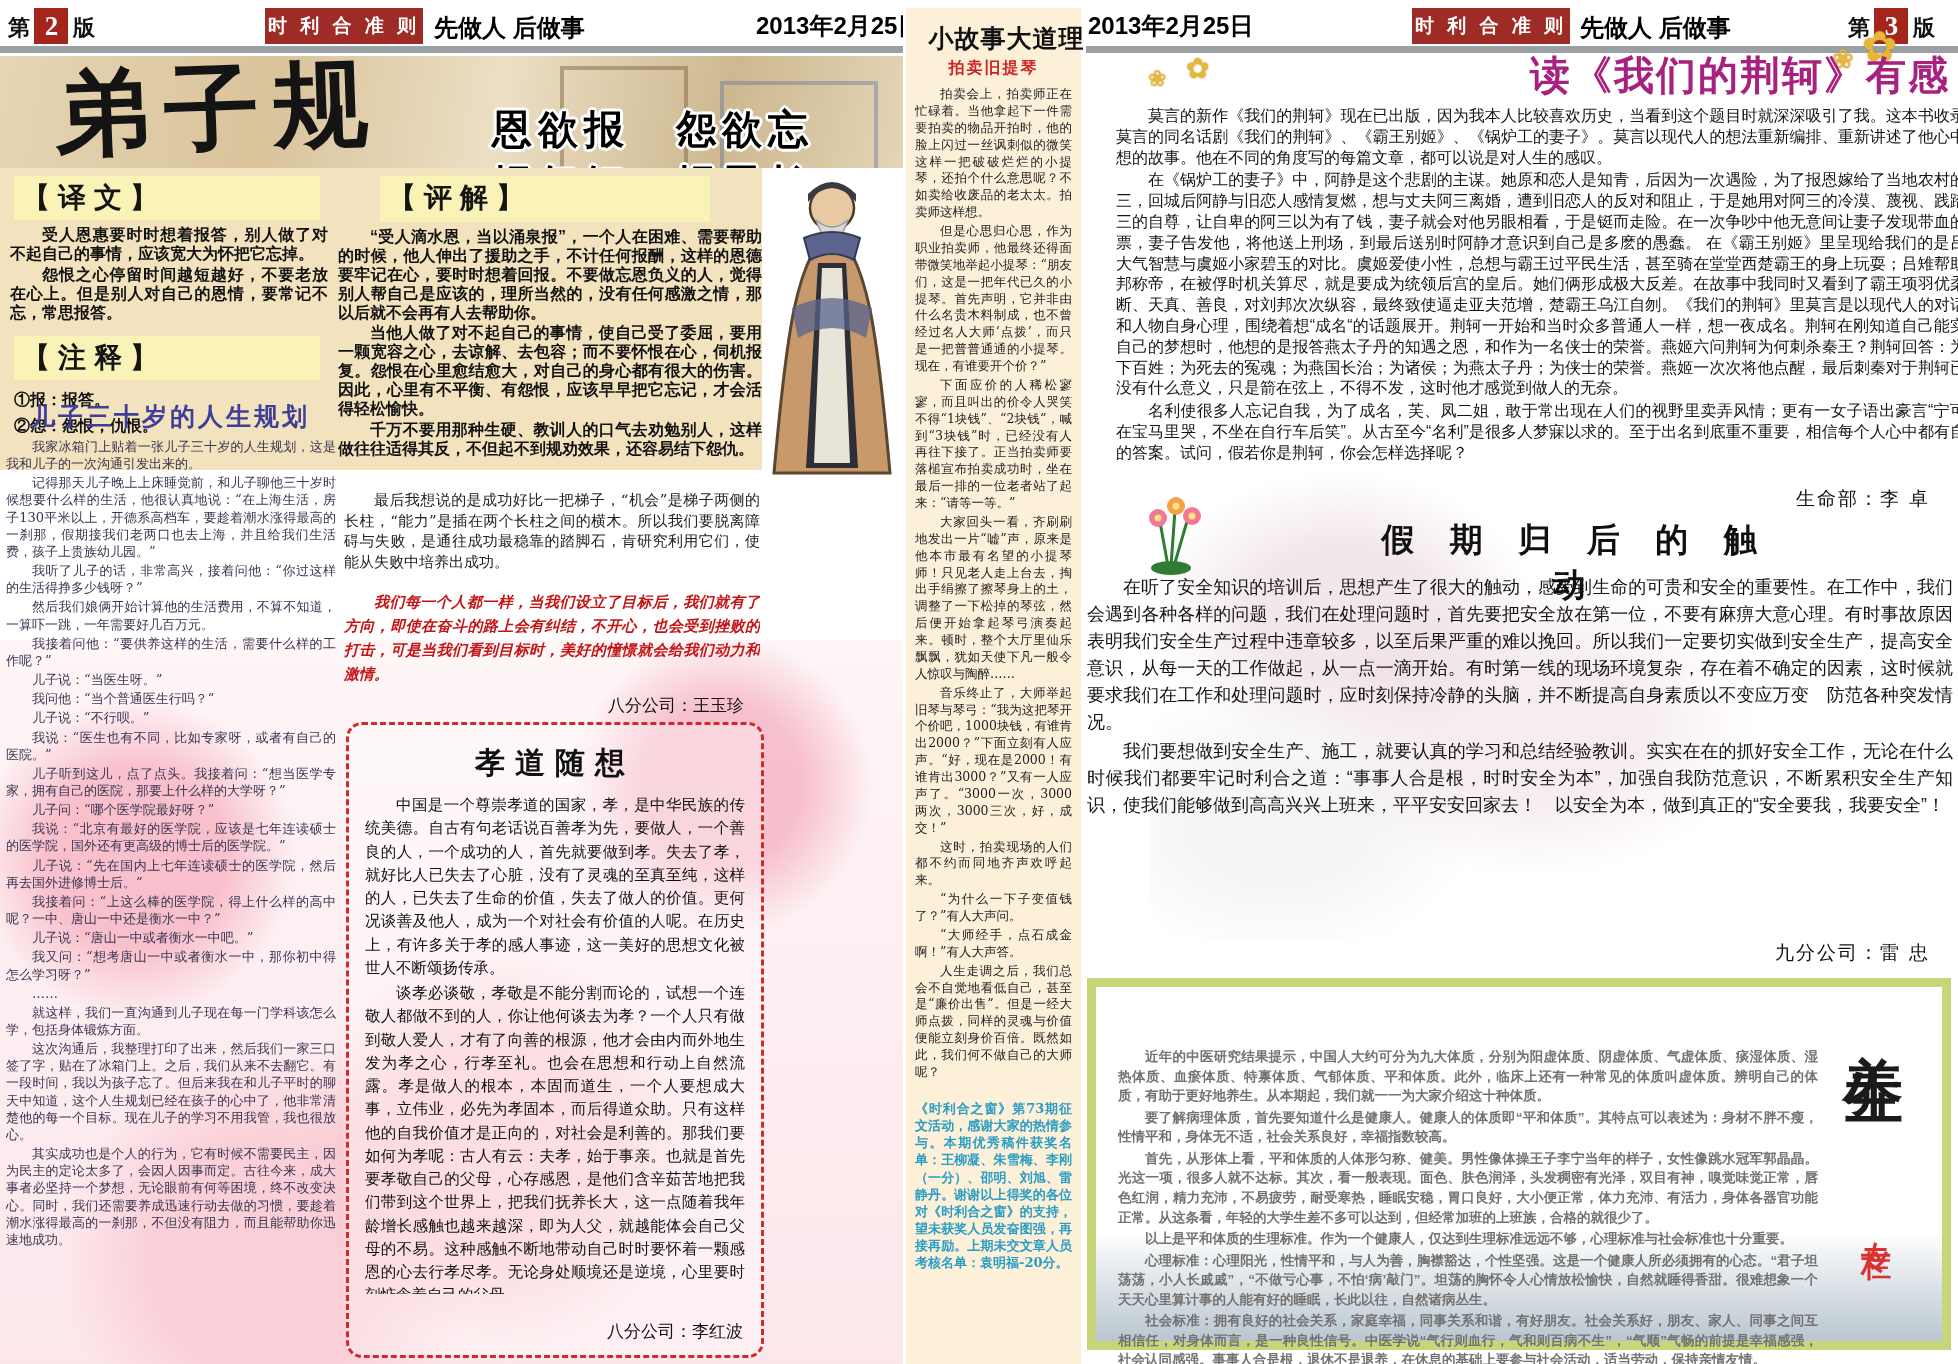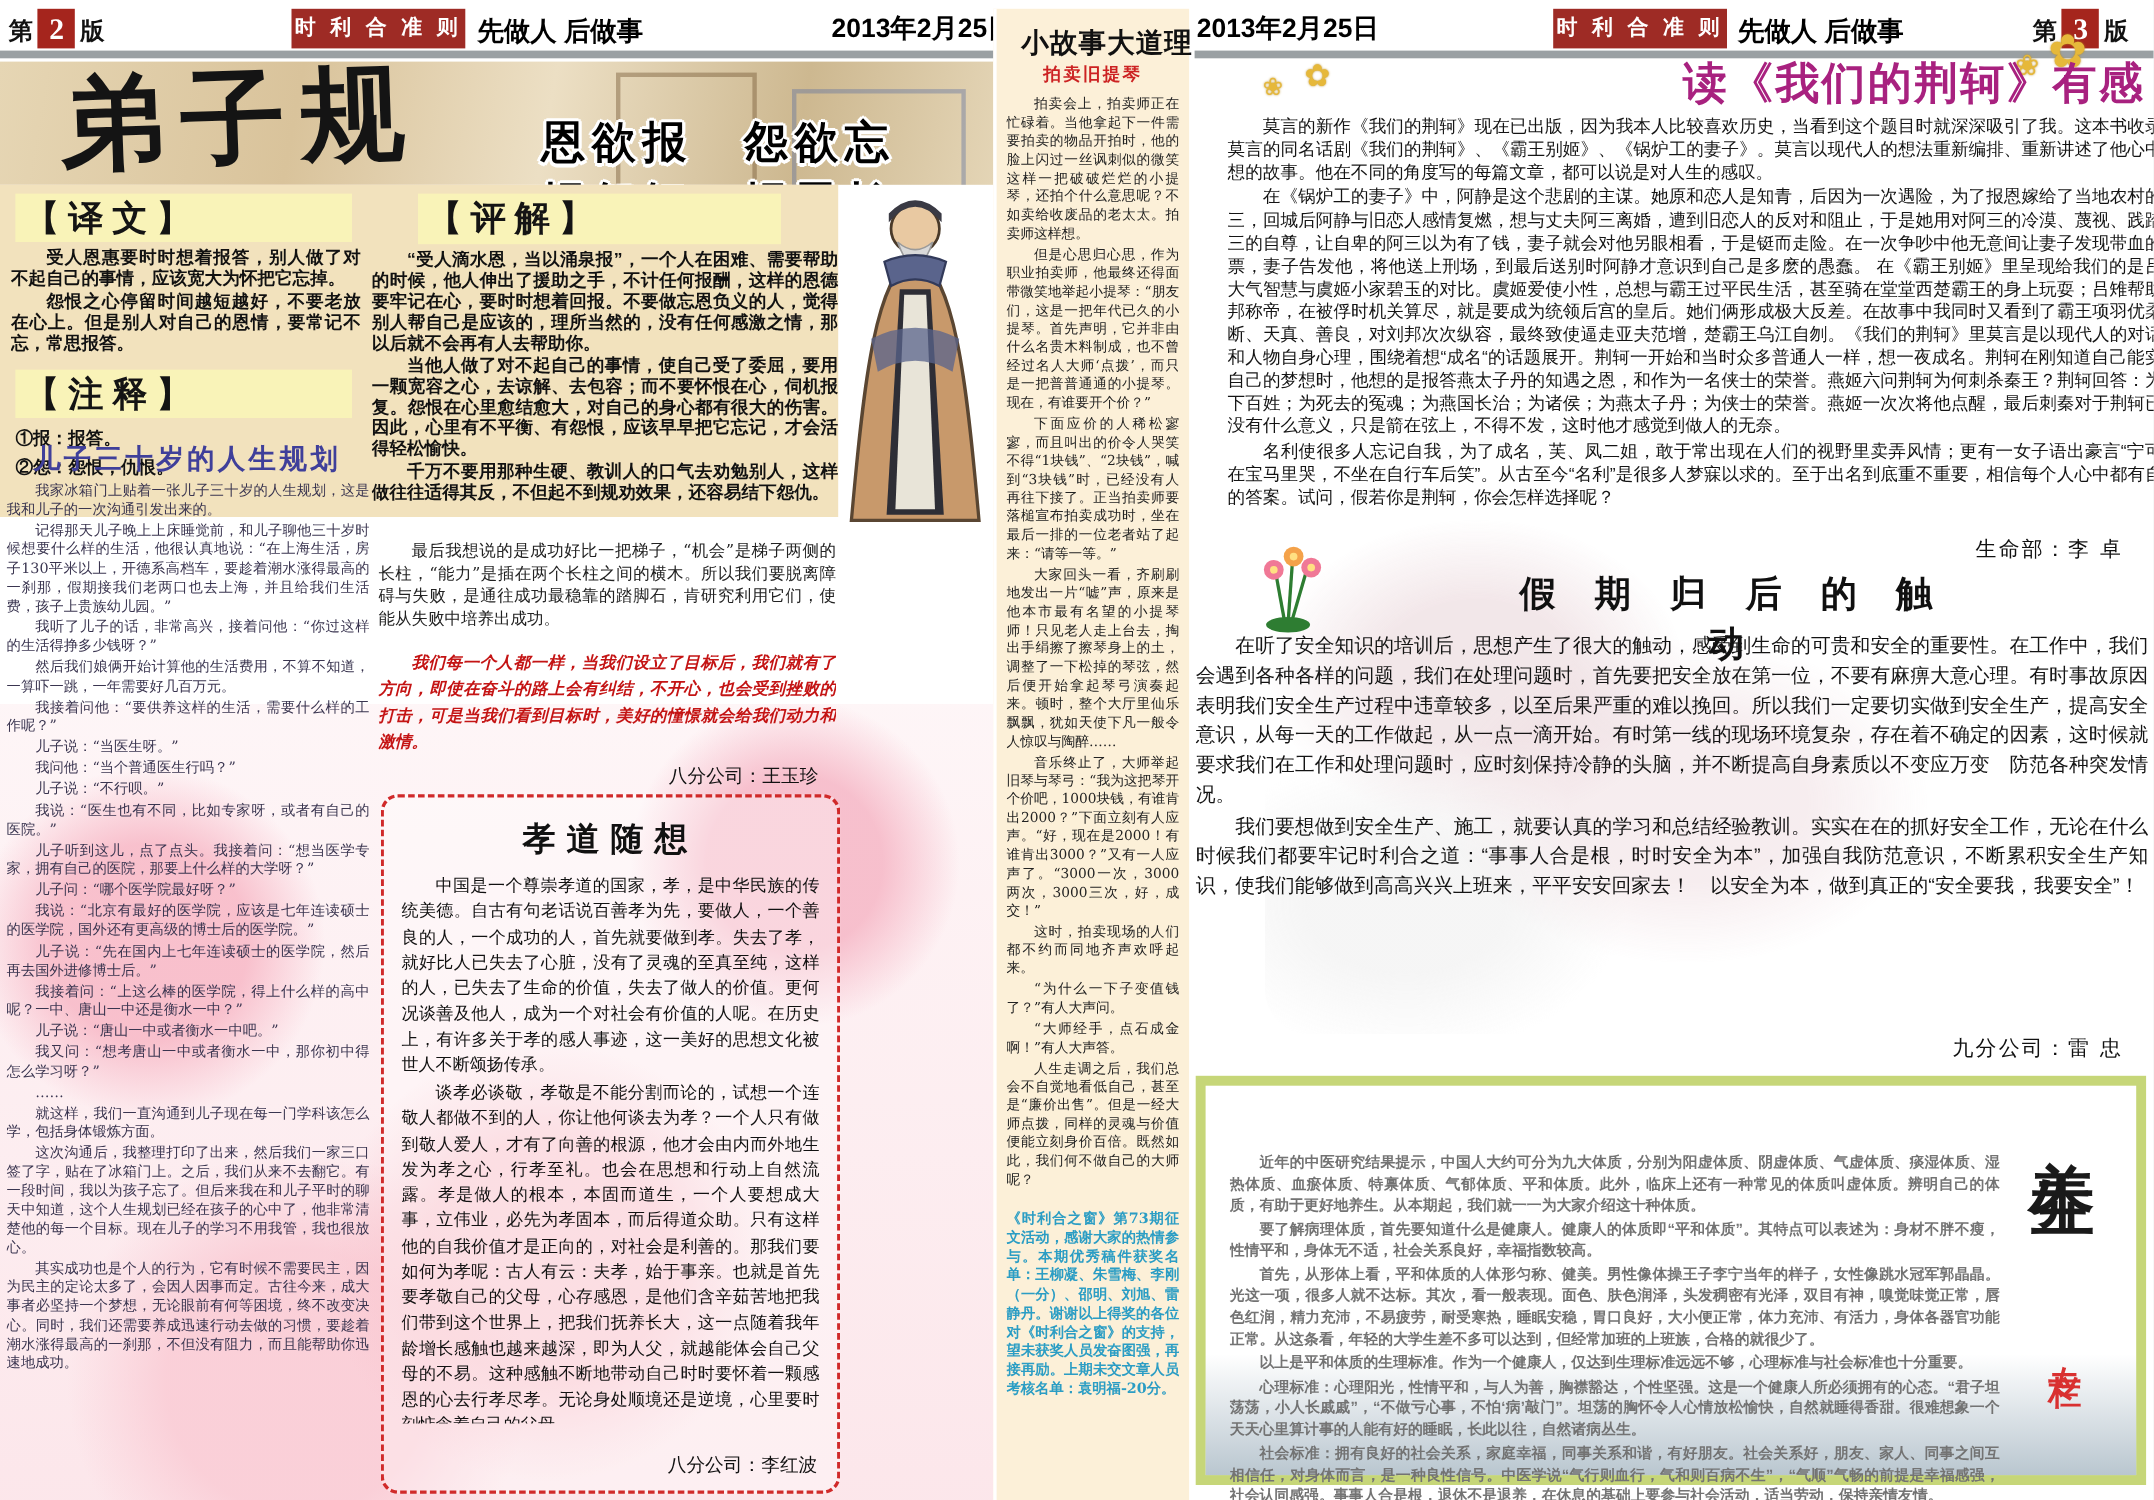--- a/index.html
+++ b/index.html
@@ -20,21 +20,21 @@
   
   #banner{background:linear-gradient(100deg,#e6d6b4 0%,#d9c39b 30%,#ecdfc4 55%,#cdb890 80%,#e4d5b6 100%);overflow:hidden;}
   .b-rect{position:absolute;border:4px solid rgba(120,90,55,.45);}
   #banner-title{font-family:"DejaVu Serif","Liberation Serif",serif;font-size:95px;font-weight:bold;
                 color:#141414;transform:rotate(-2deg);letter-spacing:14px;line-height:1;}
   #banner-sub{font-size:40px;font-weight:bold;color:#000;letter-spacing:6px;
               text-shadow:-2px -2px 0 #fff,2px -2px 0 #fff,-2px 2px 0 #fff,2px 2px 0 #fff,0 3px 0 #fff,0 -3px 0 #fff,3px 0 0 #fff,-3px 0 0 #fff;}
   
   .cream{background:#f2e2bd;}
   .sec-head{background:#f9f3b8;font-family:"DejaVu Serif","Liberation Serif",serif;
-            font-size:32px;font-weight:bold;color:#141414;letter-spacing:8px;line-height:44px;padding-left:8px;}
+            font-size:28px;font-weight:bold;color:#141414;letter-spacing:8px;line-height:44px;padding-left:8px;}
   .boldbody{font-weight:600;font-size:16px;line-height:1.18;}
   
   #a1-title{font-size:25px;font-weight:bold;color:#3f3f9a;letter-spacing:3px;text-align:center;}
   .kai{font-family:"DejaVu Serif","Liberation Serif",serif;}
   #a1-body{font-size:13px;line-height:1.32;color:#3a3550;overflow:hidden;}
   #col2-cont{font-size:15px;line-height:1.38;color:#222;}
   #red-para{font-size:15px;line-height:1.6;color:#c41414;font-weight:bold;font-style:italic;}
   .sig{text-align:right;font-size:17px;font-family:"DejaVu Serif","Liberation Serif",serif;color:#111;}
   
   #xiaodao-box{border:3px dashed #d02a2a;border-radius:16px;background:rgba(255,255,255,.35);overflow:hidden;}

